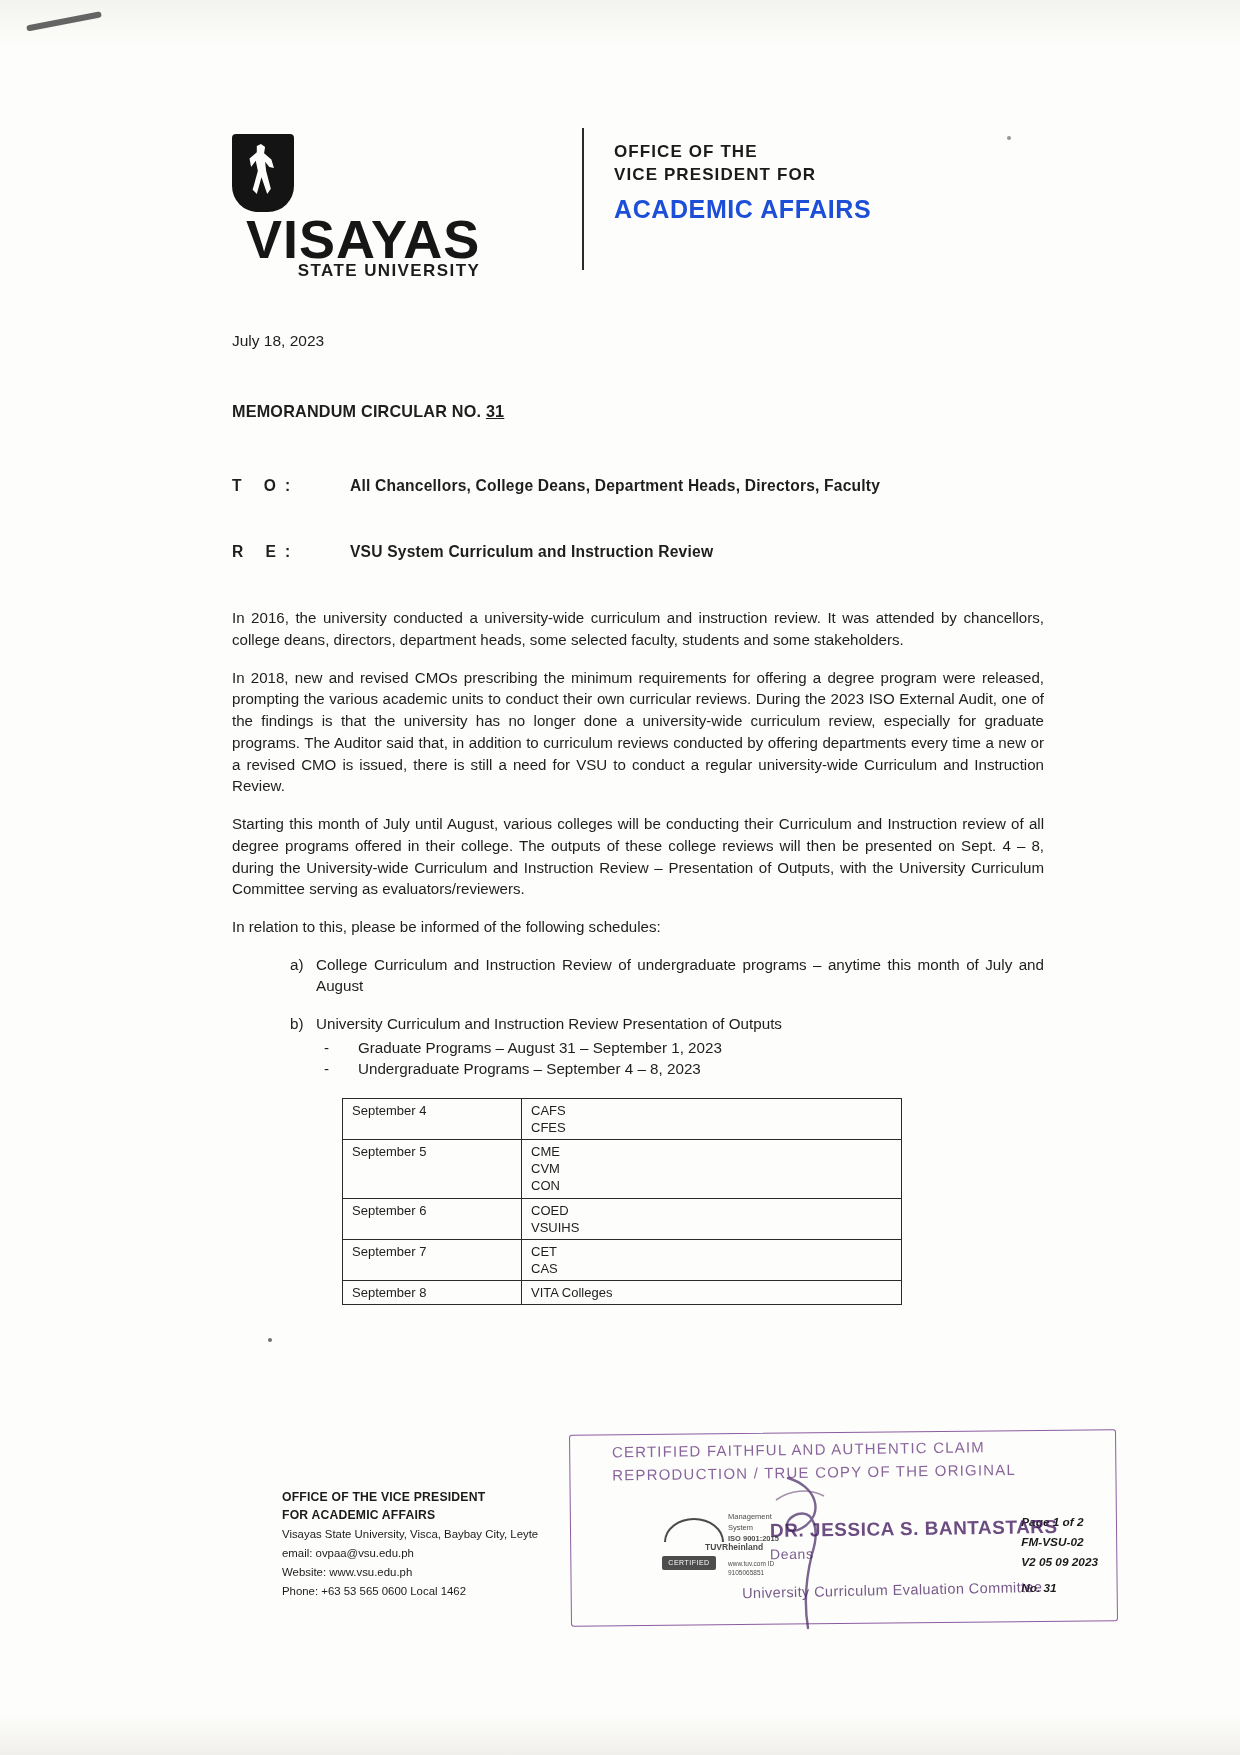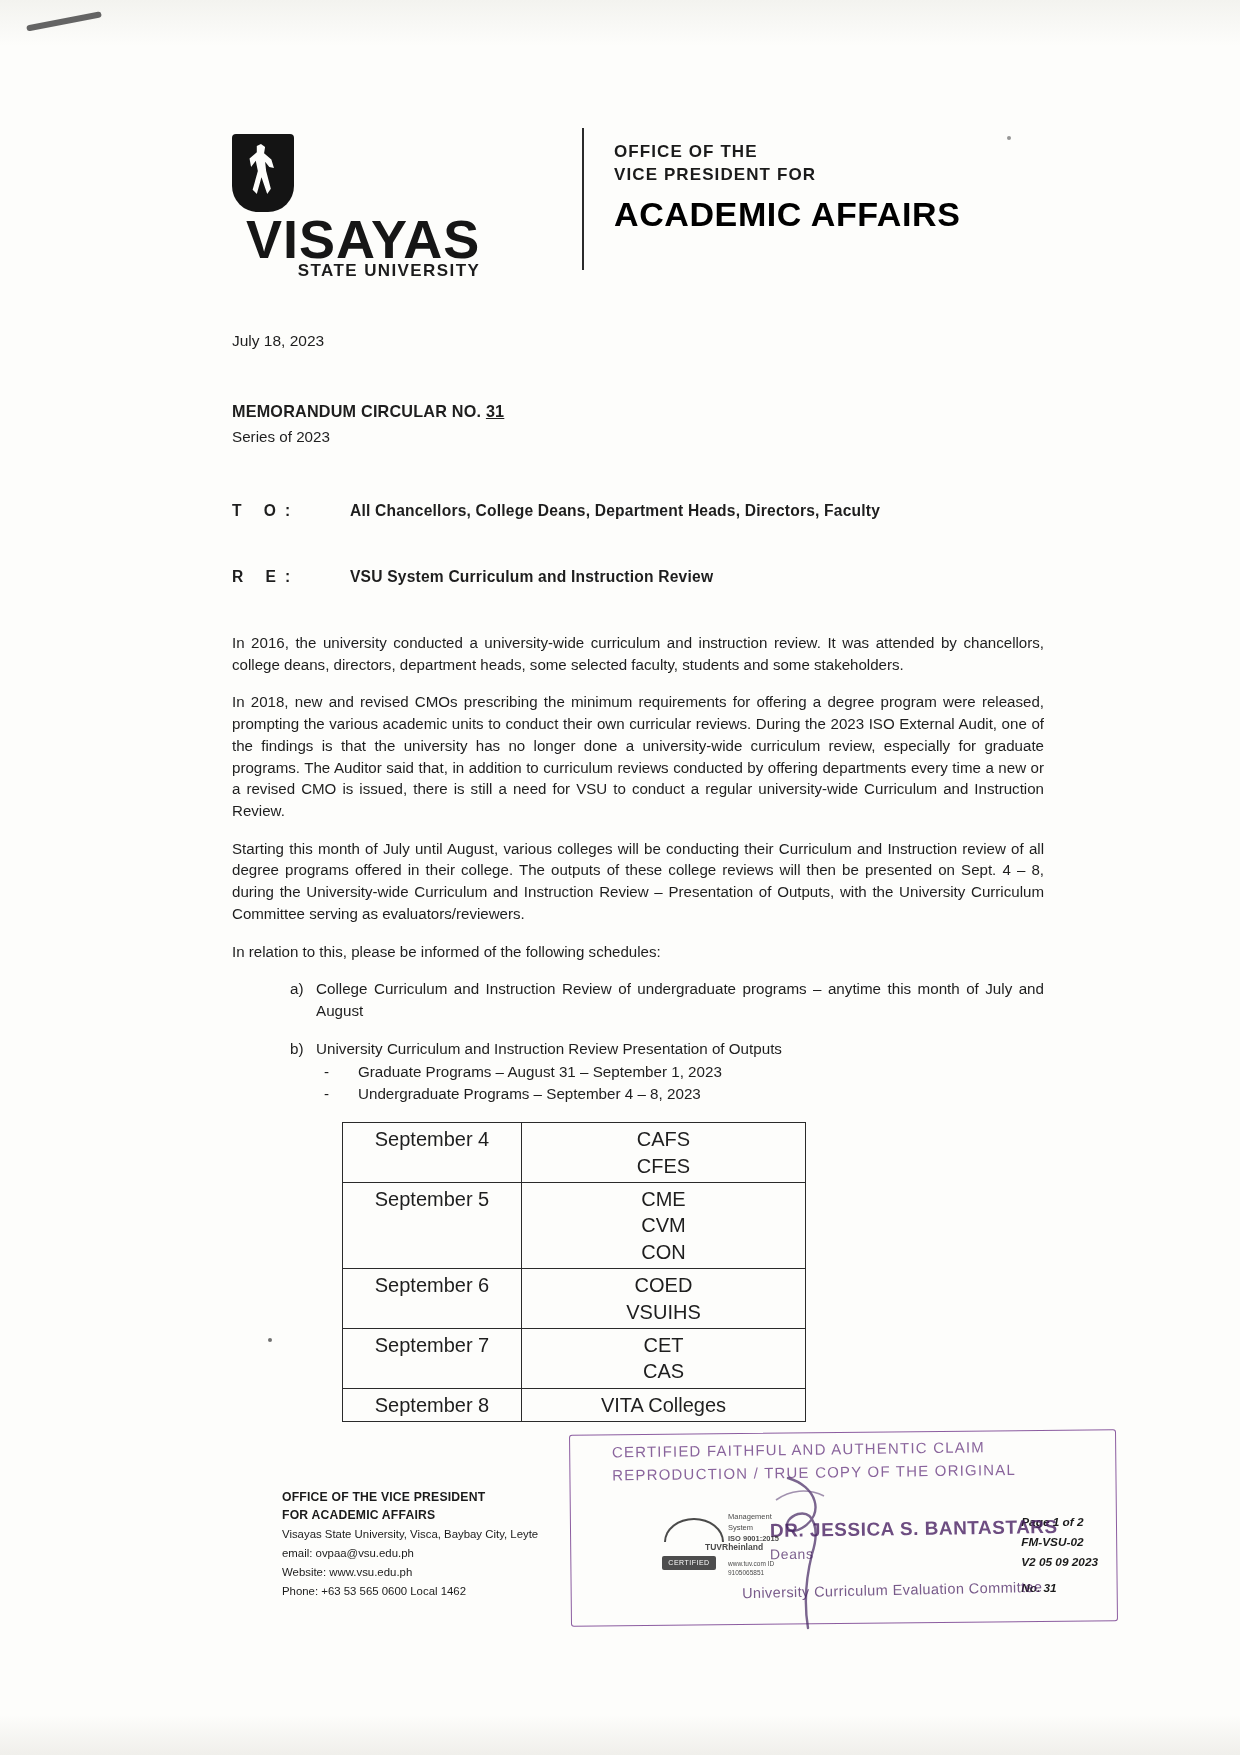--- a/index.html
+++ b/index.html
@@ -109,24 +109,24 @@
   }
   .office-block .line1,
   .office-block .line2 {
     font-size: 17px;
     font-weight: 700;
     letter-spacing: 1.1px;
     color: #1b1b1b;
     line-height: 1.38;
   }
   .office-block .line3 {
-    font-size: 34px;
+    font-size: 25px;
     font-weight: 700;
     letter-spacing: .6px;
-    color: #000000;
+    color: #1d4ed8;
     margin-top: 8px;
   }
 
   
   .content {
     position: absolute;
     left: 232px;
     width: 812px;
     top: 330px;
     font-size: 15.2px;
@@ -196,23 +196,22 @@
   .sub-li .dash {
     width: 34px;
     flex: none;
     padding-left: 8px;
   }
 
   
   .sched-table {
     margin: 18px 0 0 110px;
     border-collapse: collapse;
-    width: 464px;
-    font-size: 20px;
-    text-align: center;
+    width: 560px;
+    font-size: 13px;
   }
   .sched-table td {
     border: 1px solid #2a2a2a;
     padding: 3px 9px;
     vertical-align: top;
     line-height: 1.32;
   }
   .sched-table td.date-cell { width: 160px; }
   .sched-table .unit { display: block; }
 
@@ -422,21 +421,20 @@
     </div>
   </div>
 
   <div class="content">
     <div class="date">July 18, 2023</div>
 
     <div class="mc-line">
       <span>MEMORANDUM CIRCULAR NO.</span>
       <span class="num">31</span>
     </div>
-    <div class="series">Series of 2023</div>
 
     <div class="addr-row">
       <div class="k">T O:</div>
       <div class="v">All Chancellors, College Deans, Department Heads, Directors, Faculty</div>
     </div>
 
     <div class="addr-row re">
       <div class="k">R E:</div>
       <div class="v">VSU System Curriculum and Instruction Review</div>
     </div>

